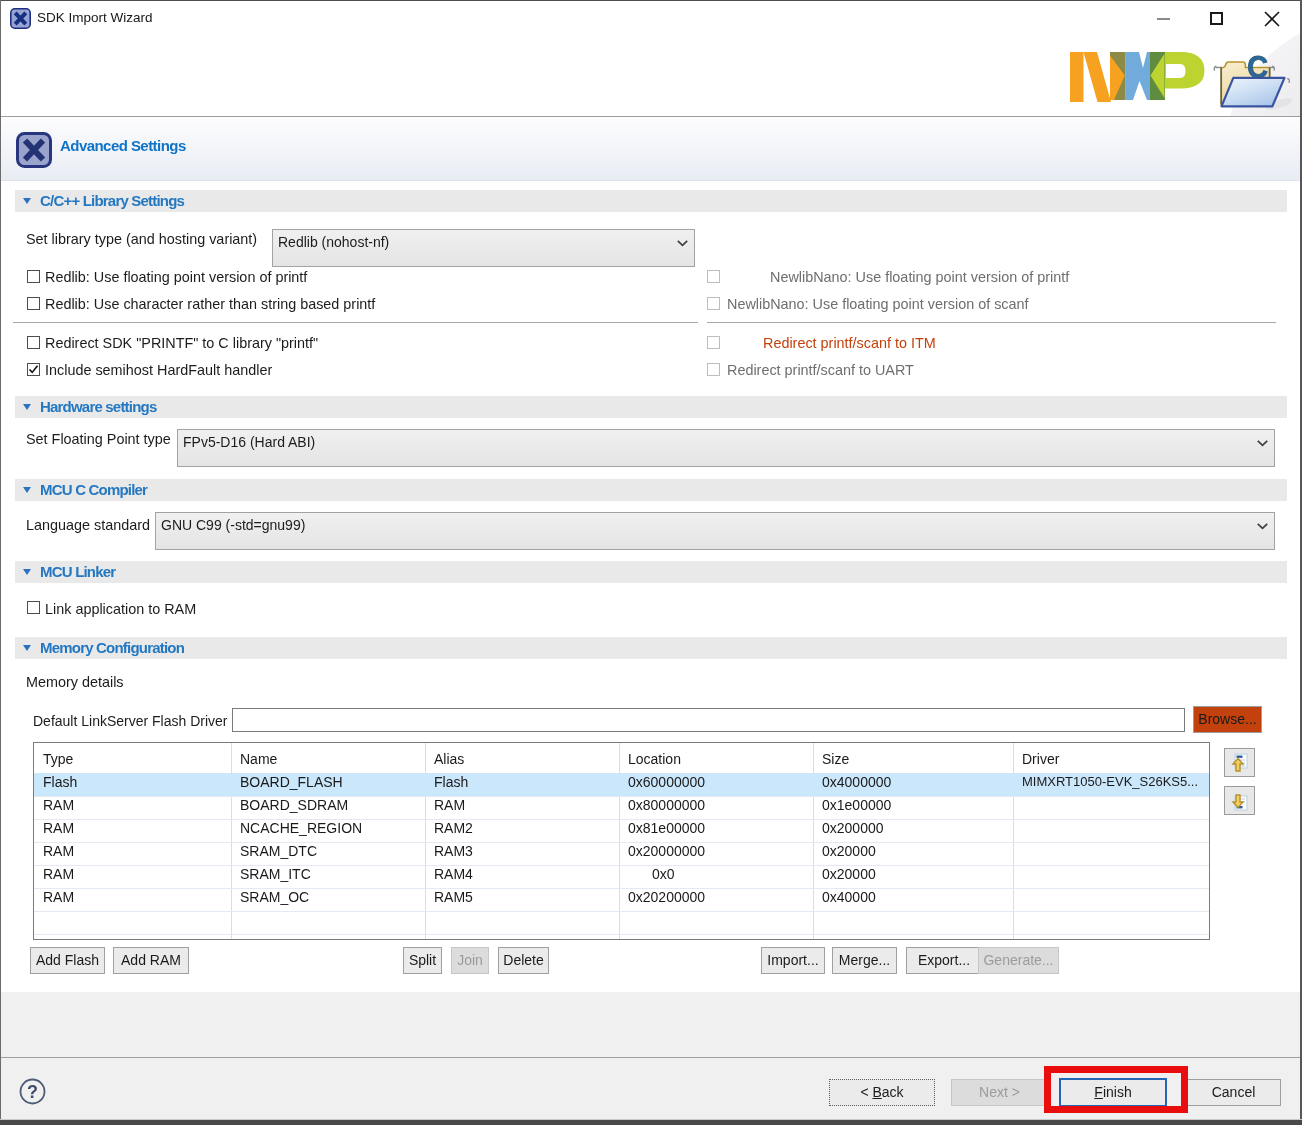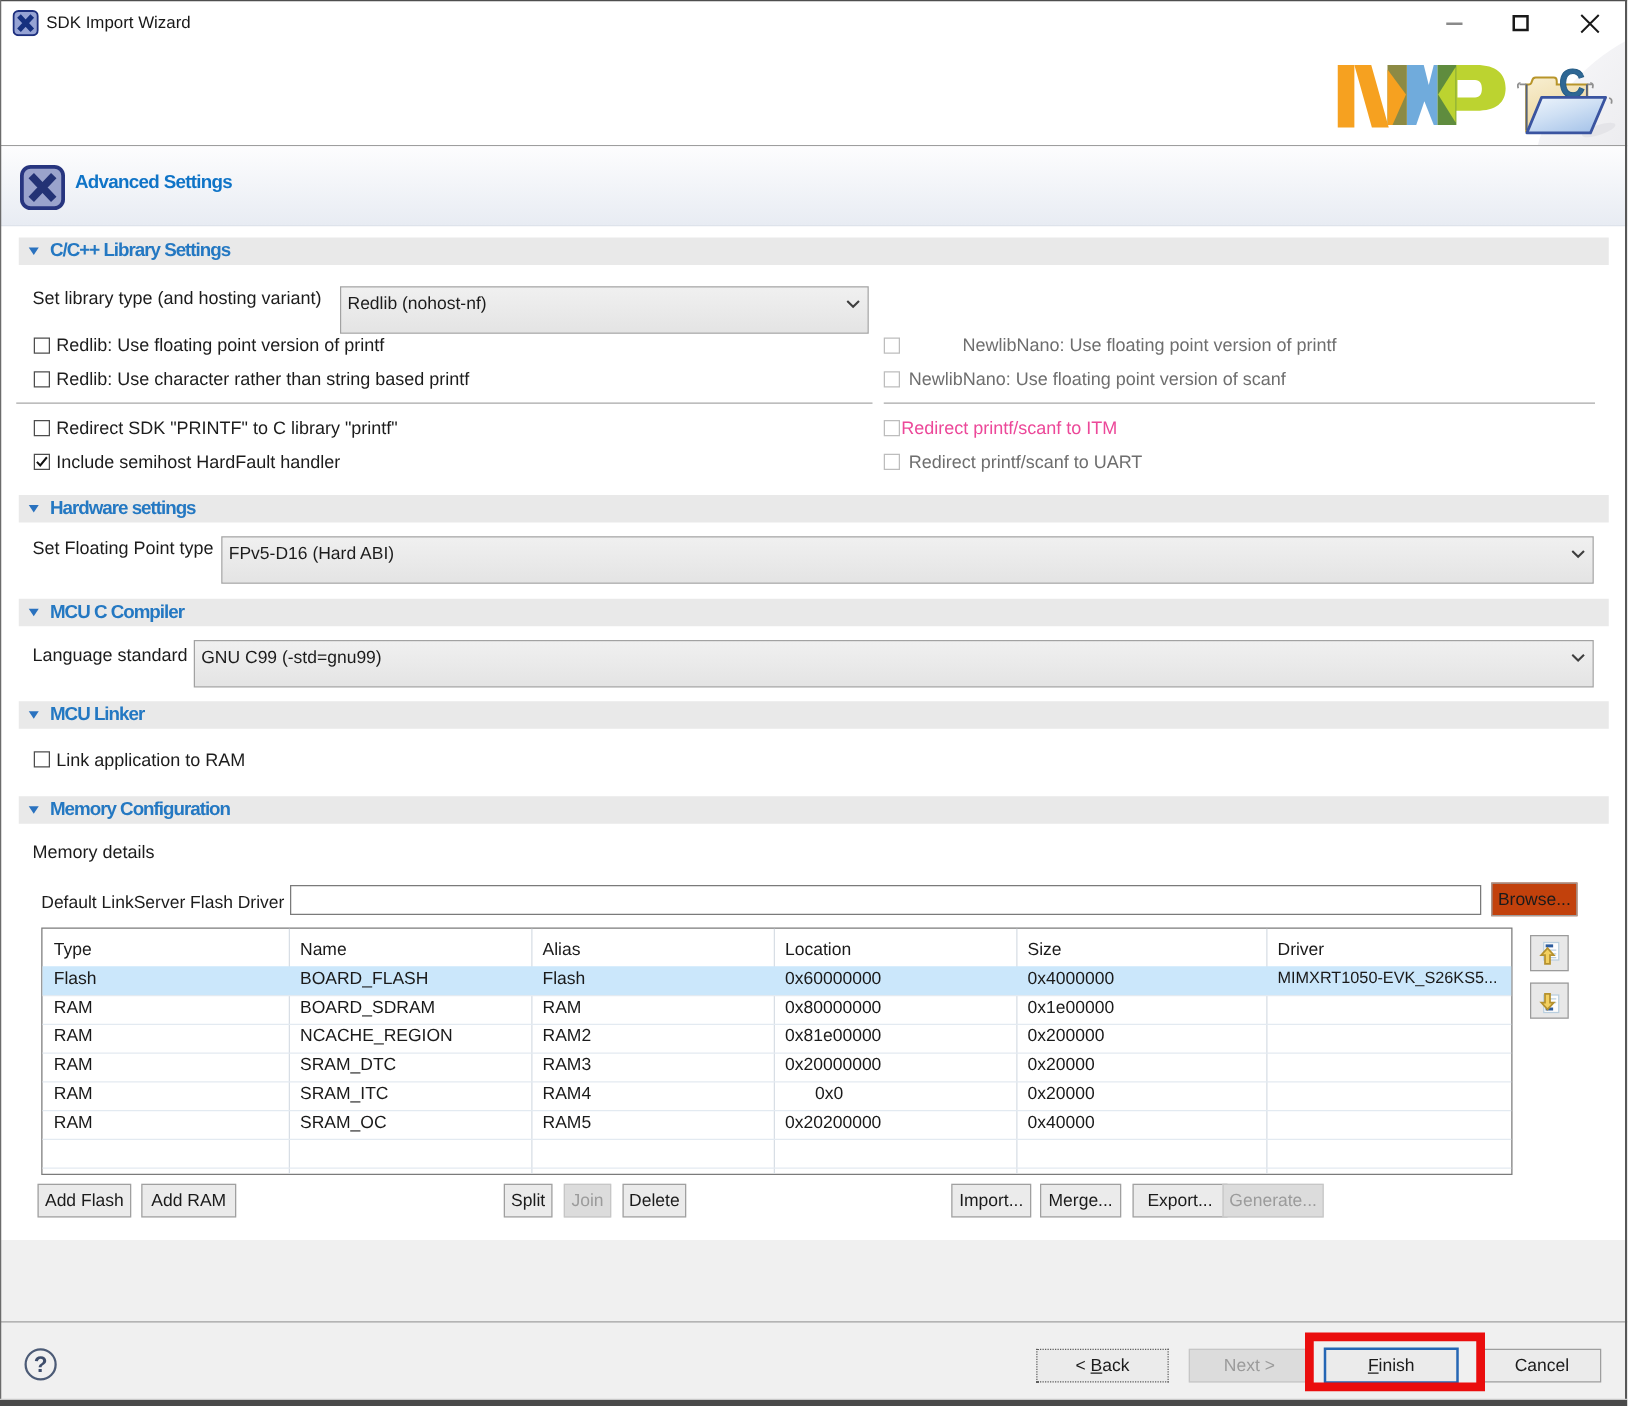--- a/index.html
+++ b/index.html
@@ -123,21 +123,21 @@
   <div class="abs" style="left:707px;top:322px;width:569px;height:1px;background:#a8a8a8;"></div>
   <div class="cb" style="left:27px;top:336px;"></div>
     <div class="lbl" style="left:45px;top:335px;">Redirect SDK "PRINTF" to C library "printf"</div>
   <div class="cb" style="left:27px;top:363px;">
     <svg width="11" height="11" viewBox="0 0 11 11" style="display:block">
         <path d="M1.5,5.5 L4.2,8.4 L9.5,1.8" fill="none" stroke="#111" stroke-width="1.6"></path>
       </svg>
   </div>
     <div class="lbl" style="left:45px;top:362px;">Include semihost HardFault handler</div>
   <div class="cb dis" style="left:707px;top:336px;"></div>
-    <div class="lbl" style="left:721px;top:335px;color:#ec4899;">Redirect printf/scanf to ITM</div>
+    <div class="lbl" style="left:763px;top:335px;color:#c2410c;">Redirect printf/scanf to ITM</div>
   <div class="cb dis" style="left:707px;top:363px;"></div>
     <div class="lbl" style="left:727px;top:362px;color:#6e6e6e;">Redirect printf/scanf to UART</div>
 
   <div class="secbar" style="top:396px;">
       <div class="tri"></div>
       <div class="sectitle">Hardware settings</div>
     </div>
   <div class="lbl" style="left:26px;top:431px;">Set Floating Point type</div>
   <div class="combo" style="left:177px;top:429px;width:1098px;">FPv5-D16 (Hard ABI)
     <svg class="chev" viewBox="0 0 11 7">

